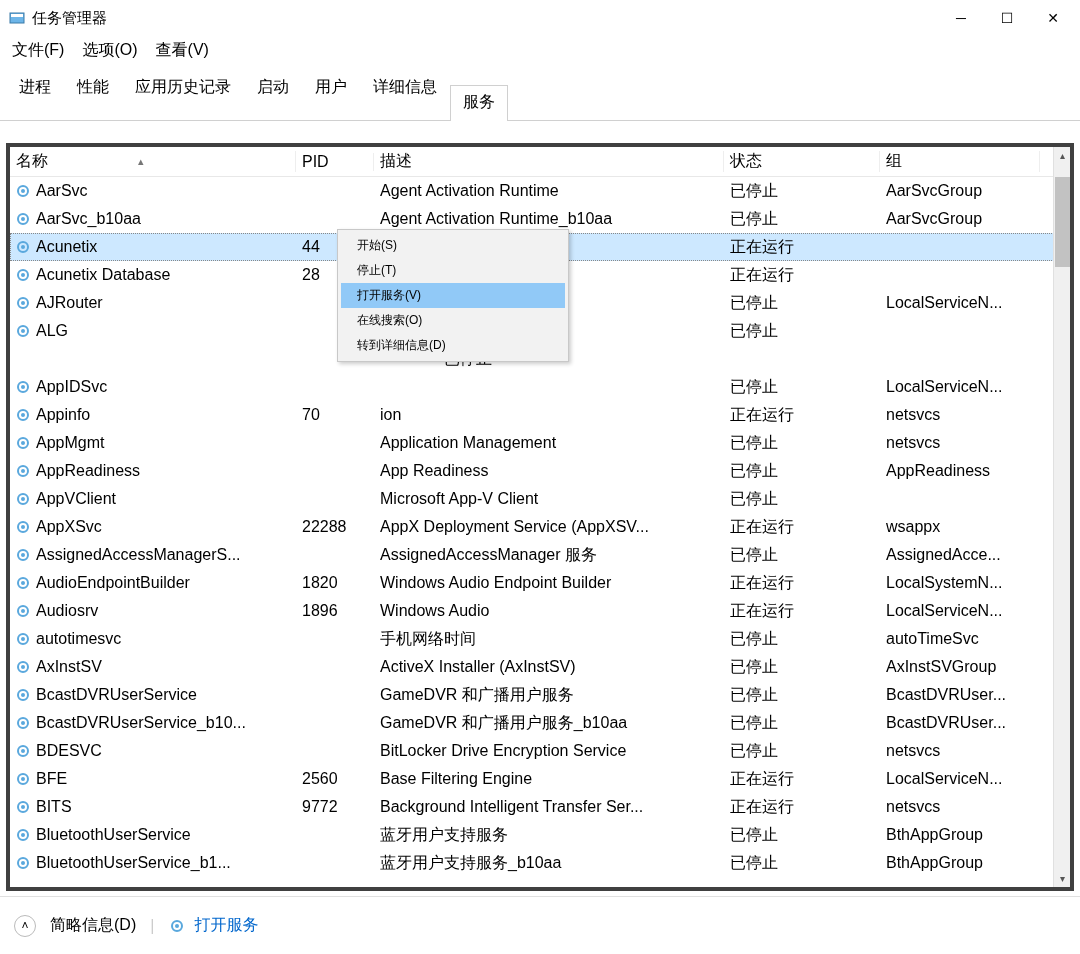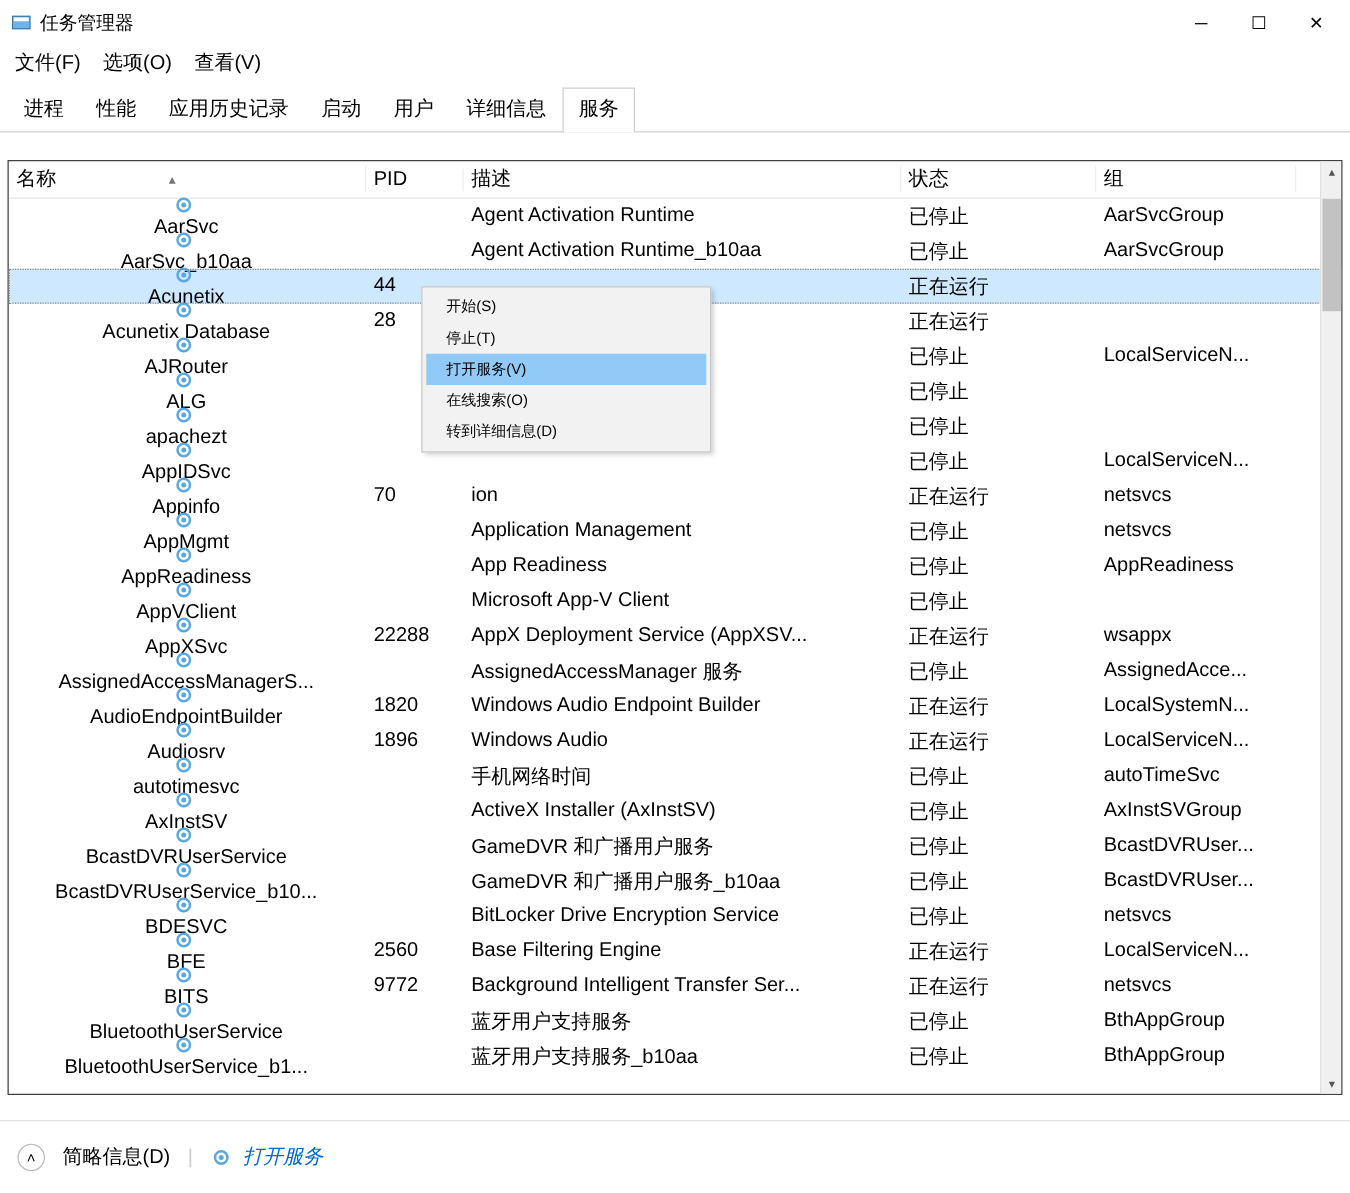--- a/index.html
+++ b/index.html
@@ -47,25 +47,26 @@
 .tabs .tab {
   padding: 6px 12px 8px 12px;
   border: 1px solid transparent;
   border-bottom: none;
   position: relative;
   top: 1px;
 }
 .tabs .tab.active {
   border-color: #d0d0d0;
   background: #fff;
+  margin-top: 15px;
 }
 .table-wrap {
   position: relative;
   height: 748px;
-  border: 1px solid #404040;
+  border: 4px solid #404040;
   margin: 22px 6px 0 6px;
   overflow: hidden;
 }
 .header-row {
   display: flex;
   border-bottom: 1px solid #e8e8e8;
   font-size: 16px;
   height: 30px;
   align-items: center;
 }
@@ -90,21 +91,21 @@
   outline: 1px dotted #888;
   outline-offset: -1px;
 }
 .svc-icon {
   width: 18px; height: 18px;
   display: inline-flex; align-items:center; justify-content:center;
   margin-right: 4px;
   flex-shrink: 0;
 }
 .gear-svg { width:16px; height:16px; }
-.c-name.cell { display:flex; align-items:center; padding-left:4px;flex-direction:column; }
+.c-name.cell { display:flex; align-items:center; padding-left:4px; }
 .scrollbar {
   position: absolute; right: 0; top: 0; bottom: 0; width: 17px;
   background: #f0f0f0;
   border-left: 1px solid #e0e0e0;
 }
 .scroll-thumb { position:absolute; top:30px; width:15px; left:1px; height:90px; background:#c2c2c2; }
 .scroll-arrow { position:absolute; left:0; width:17px; height:17px; display:flex; align-items:center; justify-content:center; font-size:10px; color:#555;}
 .scroll-arrow.up{top:0;} .scroll-arrow.down{bottom:0;}
 .ctx-menu {
   position: absolute;
@@ -125,21 +126,21 @@
   border-top: 1px solid #e0e0e0;
   display: flex; align-items: center;
   padding: 0 14px;
   gap: 14px;
   font-size: 16px;
 }
 .footer .chev {
   width: 22px; height: 22px; border:1px solid #bbb; border-radius:50%;
   display:flex; align-items:center; justify-content:center; font-size:12px;
 }
-.footer .link { color:#0066cc; display:flex; align-items:center; gap:4px;font-style:italic;}
+.footer .link { color:#0066cc; display:flex; align-items:center; gap:4px;}
 .footer .sep { color:#ccc; }
 </style>
 </head>
 <body>
 
 <div class="titlebar">
   <span class="app-icon">
     <svg viewBox="0 0 16 16" width="16" height="16">
         <rect x="1" y="3" width="14" height="10" fill="#6db5e8" stroke="#3a7aa8"></rect>
         <rect x="2" y="4" width="12" height="3" fill="#fff"></rect>
@@ -265,29 +266,20 @@
             </svg>
           </span>
           <span>ALG</span>
         </div>
         <div class="col c-pid"></div>
         <div class="col c-desc">teway Service</div>
         <div class="col c-stat">已停止</div>
         <div class="col c-grp"></div>
       </div>
       <div class="row">
-        <div class="col c-name cell">
-          <span class="svc-icon">
-            <svg class="gear-svg" viewBox="0 0 16 16">
-              <circle cx="8" cy="8" r="5" fill="none" stroke="#5aa8dd" stroke-width="2"></circle>
-              <circle cx="8" cy="8" r="2" fill="#5aa8dd"></circle>
-            </svg>
-          </span>
-          <span>apachezt</span>
-        </div>
         <div class="col c-pid"></div>
         <div class="col c-desc"></div>
         <div class="col c-stat">已停止</div>
         <div class="col c-grp"></div>
       </div>
       <div class="row">
         <div class="col c-name cell">
           <span class="svc-icon">
             <svg class="gear-svg" viewBox="0 0 16 16">
               <circle cx="8" cy="8" r="5" fill="none" stroke="#5aa8dd" stroke-width="2"></circle>

